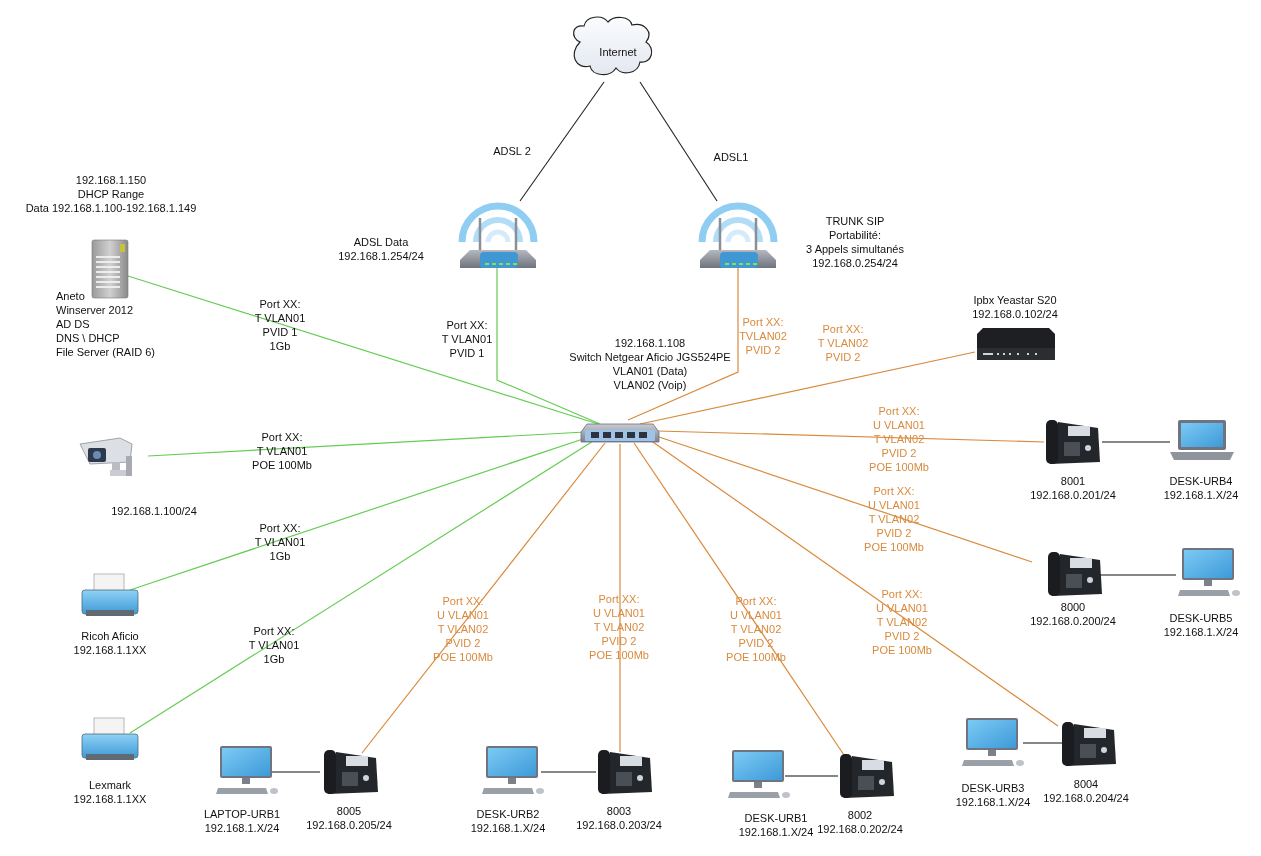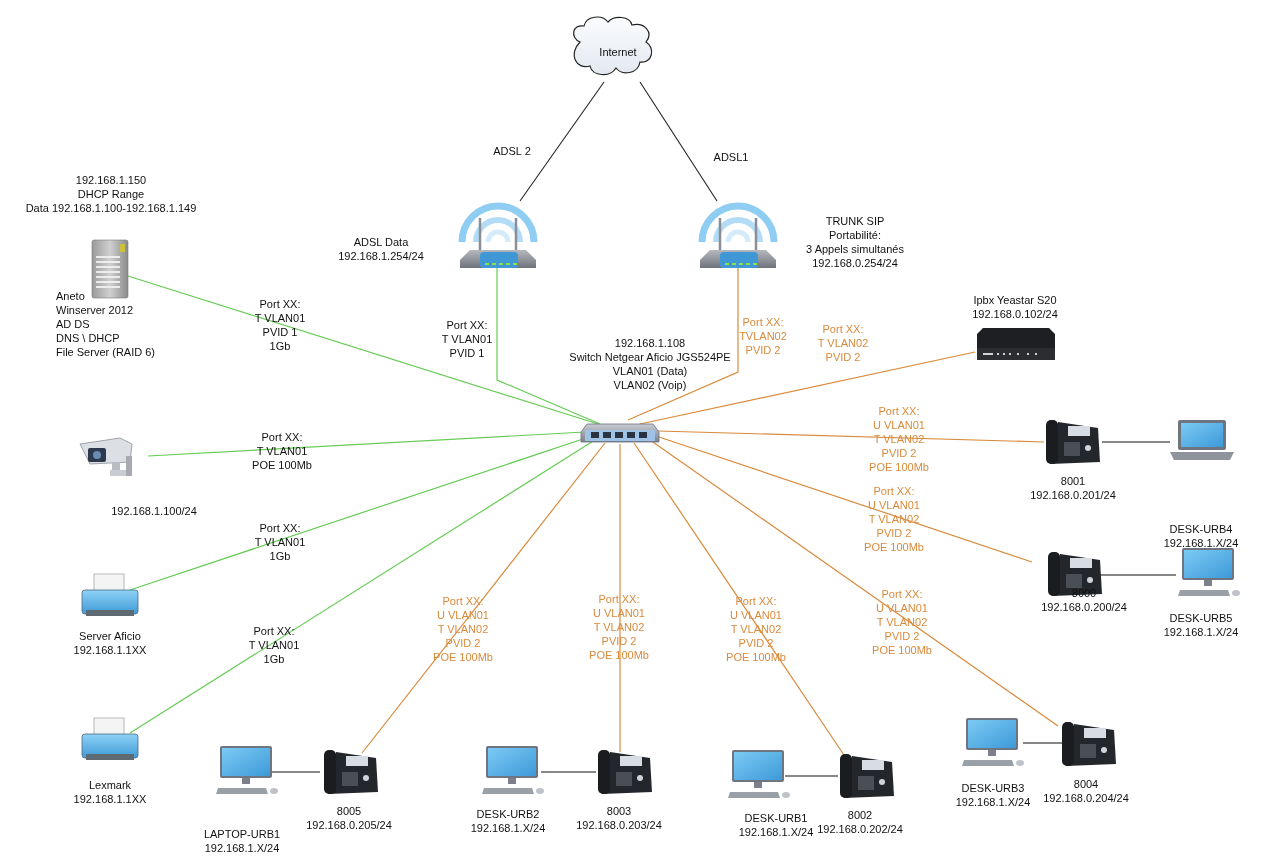--- a/index.html
+++ b/index.html
@@ -270,42 +270,42 @@
 <div class="lbl" style="left:381px; top:235px;"><span class="line">ADSL Data</span><span class="line">192.168.1.254/24</span></div>
 <div class="lbl" style="left:855px; top:214px;text-align:center;"><span class="line">TRUNK SIP</span><span class="line">Portabilité:</span><span class="line">3 Appels simultanés</span><span class="line">192.168.0.254/24</span></div>
 
 <div class="lbl" style="left:111px; top:173px;"><span class="line">192.168.1.150</span><span class="line">DHCP Range</span><span class="line">Data 192.168.1.100-192.168.1.149</span></div>
 <div class="lbl left" style="left:56px; top:289px;"><span class="line">Aneto</span><span class="line">Winserver 2012</span><span class="line">AD DS</span><span class="line">DNS \ DHCP</span><span class="line">File Server (RAID 6)</span></div>
 
 <div class="lbl" style="left:610px; top:336px;margin-left:40px;"><span class="line">192.168.1.108</span><span class="line">Switch Netgear Aficio JGS524PE</span><span class="line">VLAN01 (Data)</span><span class="line">VLAN02 (Voip)</span></div>
 <div class="lbl" style="left:1015px; top:293px;"><span class="line">Ipbx Yeastar S20</span><span class="line">192.168.0.102/24</span></div>
 
 <div class="lbl" style="left:110px; top:504px;margin-left:44px;"><span class="line">192.168.1.100/24</span></div>
-<div class="lbl" style="left:110px; top:629px;"><span class="line">Server Aficio</span><span class="line">192.168.1.1XX</span></div>
+<div class="lbl" style="left:110px; top:629px;"><span class="line">Ricoh Aficio</span><span class="line">192.168.1.1XX</span></div>
 <div class="lbl" style="left:110px; top:778px;"><span class="line">Lexmark</span><span class="line">192.168.1.1XX</span></div>
 
 <div class="lbl" style="left:280px; top:297px;"><span class="line">Port XX:</span><span class="line">T VLAN01</span><span class="line">PVID 1</span><span class="line">1Gb</span></div>
 <div class="lbl" style="left:467px; top:318px;"><span class="line">Port XX:</span><span class="line">T VLAN01</span><span class="line">PVID 1</span></div>
 <div class="lbl orange" style="left:763px; top:315px;"><span class="line">Port XX:</span><span class="line">TVLAN02</span><span class="line">PVID 2</span></div>
 <div class="lbl orange" style="left:843px; top:322px;"><span class="line">Port XX:</span><span class="line">T VLAN02</span><span class="line">PVID 2</span></div>
 <div class="lbl" style="left:282px; top:430px;"><span class="line">Port XX:</span><span class="line">T VLAN01</span><span class="line">POE 100Mb</span></div>
 <div class="lbl" style="left:280px; top:521px;"><span class="line">Port XX:</span><span class="line">T VLAN01</span><span class="line">1Gb</span></div>
 <div class="lbl" style="left:274px; top:624px;"><span class="line">Port XX:</span><span class="line">T VLAN01</span><span class="line">1Gb</span></div>
 <div class="lbl orange" style="left:899px; top:404px;"><span class="line">Port XX:</span><span class="line">U VLAN01</span><span class="line">T VLAN02</span><span class="line">PVID 2</span><span class="line">POE 100Mb</span></div>
 <div class="lbl orange" style="left:894px; top:484px;"><span class="line">Port XX:</span><span class="line">U VLAN01</span><span class="line">T VLAN02</span><span class="line">PVID 2</span><span class="line">POE 100Mb</span></div>
 <div class="lbl orange" style="left:902px; top:587px;"><span class="line">Port XX:</span><span class="line">U VLAN01</span><span class="line">T VLAN02</span><span class="line">PVID 2</span><span class="line">POE 100Mb</span></div>
 <div class="lbl orange" style="left:463px; top:594px;"><span class="line">Port XX:</span><span class="line">U VLAN01</span><span class="line">T VLAN02</span><span class="line">PVID 2</span><span class="line">POE 100Mb</span></div>
 <div class="lbl orange" style="left:619px; top:592px;"><span class="line">Port XX:</span><span class="line">U VLAN01</span><span class="line">T VLAN02</span><span class="line">PVID 2</span><span class="line">POE 100Mb</span></div>
 <div class="lbl orange" style="left:756px; top:594px;"><span class="line">Port XX:</span><span class="line">U VLAN01</span><span class="line">T VLAN02</span><span class="line">PVID 2</span><span class="line">POE 100Mb</span></div>
 
 <div class="lbl" style="left:1073px; top:474px;"><span class="line">8001</span><span class="line">192.168.0.201/24</span></div>
-<div class="lbl" style="left:1073px; top:586px;margin-left:11px;"><span class="line">8000</span><span class="line">192.168.0.200/24</span></div>
+<div class="lbl" style="left:1073px; top:600px;"><span class="line">8000</span><span class="line">192.168.0.200/24</span></div>
 <div class="lbl" style="left:1086px; top:777px;"><span class="line">8004</span><span class="line">192.168.0.204/24</span></div>
 <div class="lbl" style="left:349px; top:804px;"><span class="line">8005</span><span class="line">192.168.0.205/24</span></div>
 <div class="lbl" style="left:619px; top:804px;"><span class="line">8003</span><span class="line">192.168.0.203/24</span></div>
 <div class="lbl" style="left:860px; top:808px;"><span class="line">8002</span><span class="line">192.168.0.202/24</span></div>
 
-<div class="lbl" style="left:1201px; top:474px;margin-top:48px;"><span class="line">DESK-URB4</span><span class="line">192.168.1.X/24</span></div>
+<div class="lbl" style="left:1201px; top:474px;"><span class="line">DESK-URB4</span><span class="line">192.168.1.X/24</span></div>
 <div class="lbl" style="left:1201px; top:611px;"><span class="line">DESK-URB5</span><span class="line">192.168.1.X/24</span></div>
 <div class="lbl" style="left:993px; top:781px;"><span class="line">DESK-URB3</span><span class="line">192.168.1.X/24</span></div>
-<div class="lbl" style="left:242px; top:807px;margin-top:20px;"><span class="line">LAPTOP-URB1</span><span class="line">192.168.1.X/24</span></div>
+<div class="lbl" style="left:242px; top:807px;"><span class="line">LAPTOP-URB1</span><span class="line">192.168.1.X/24</span></div>
 <div class="lbl" style="left:508px; top:807px;"><span class="line">DESK-URB2</span><span class="line">192.168.1.X/24</span></div>
 <div class="lbl" style="left:755px; top:811px;margin-left:21px;"><span class="line">DESK-URB1</span><span class="line">192.168.1.X/24</span></div>
 
 </body></html>

